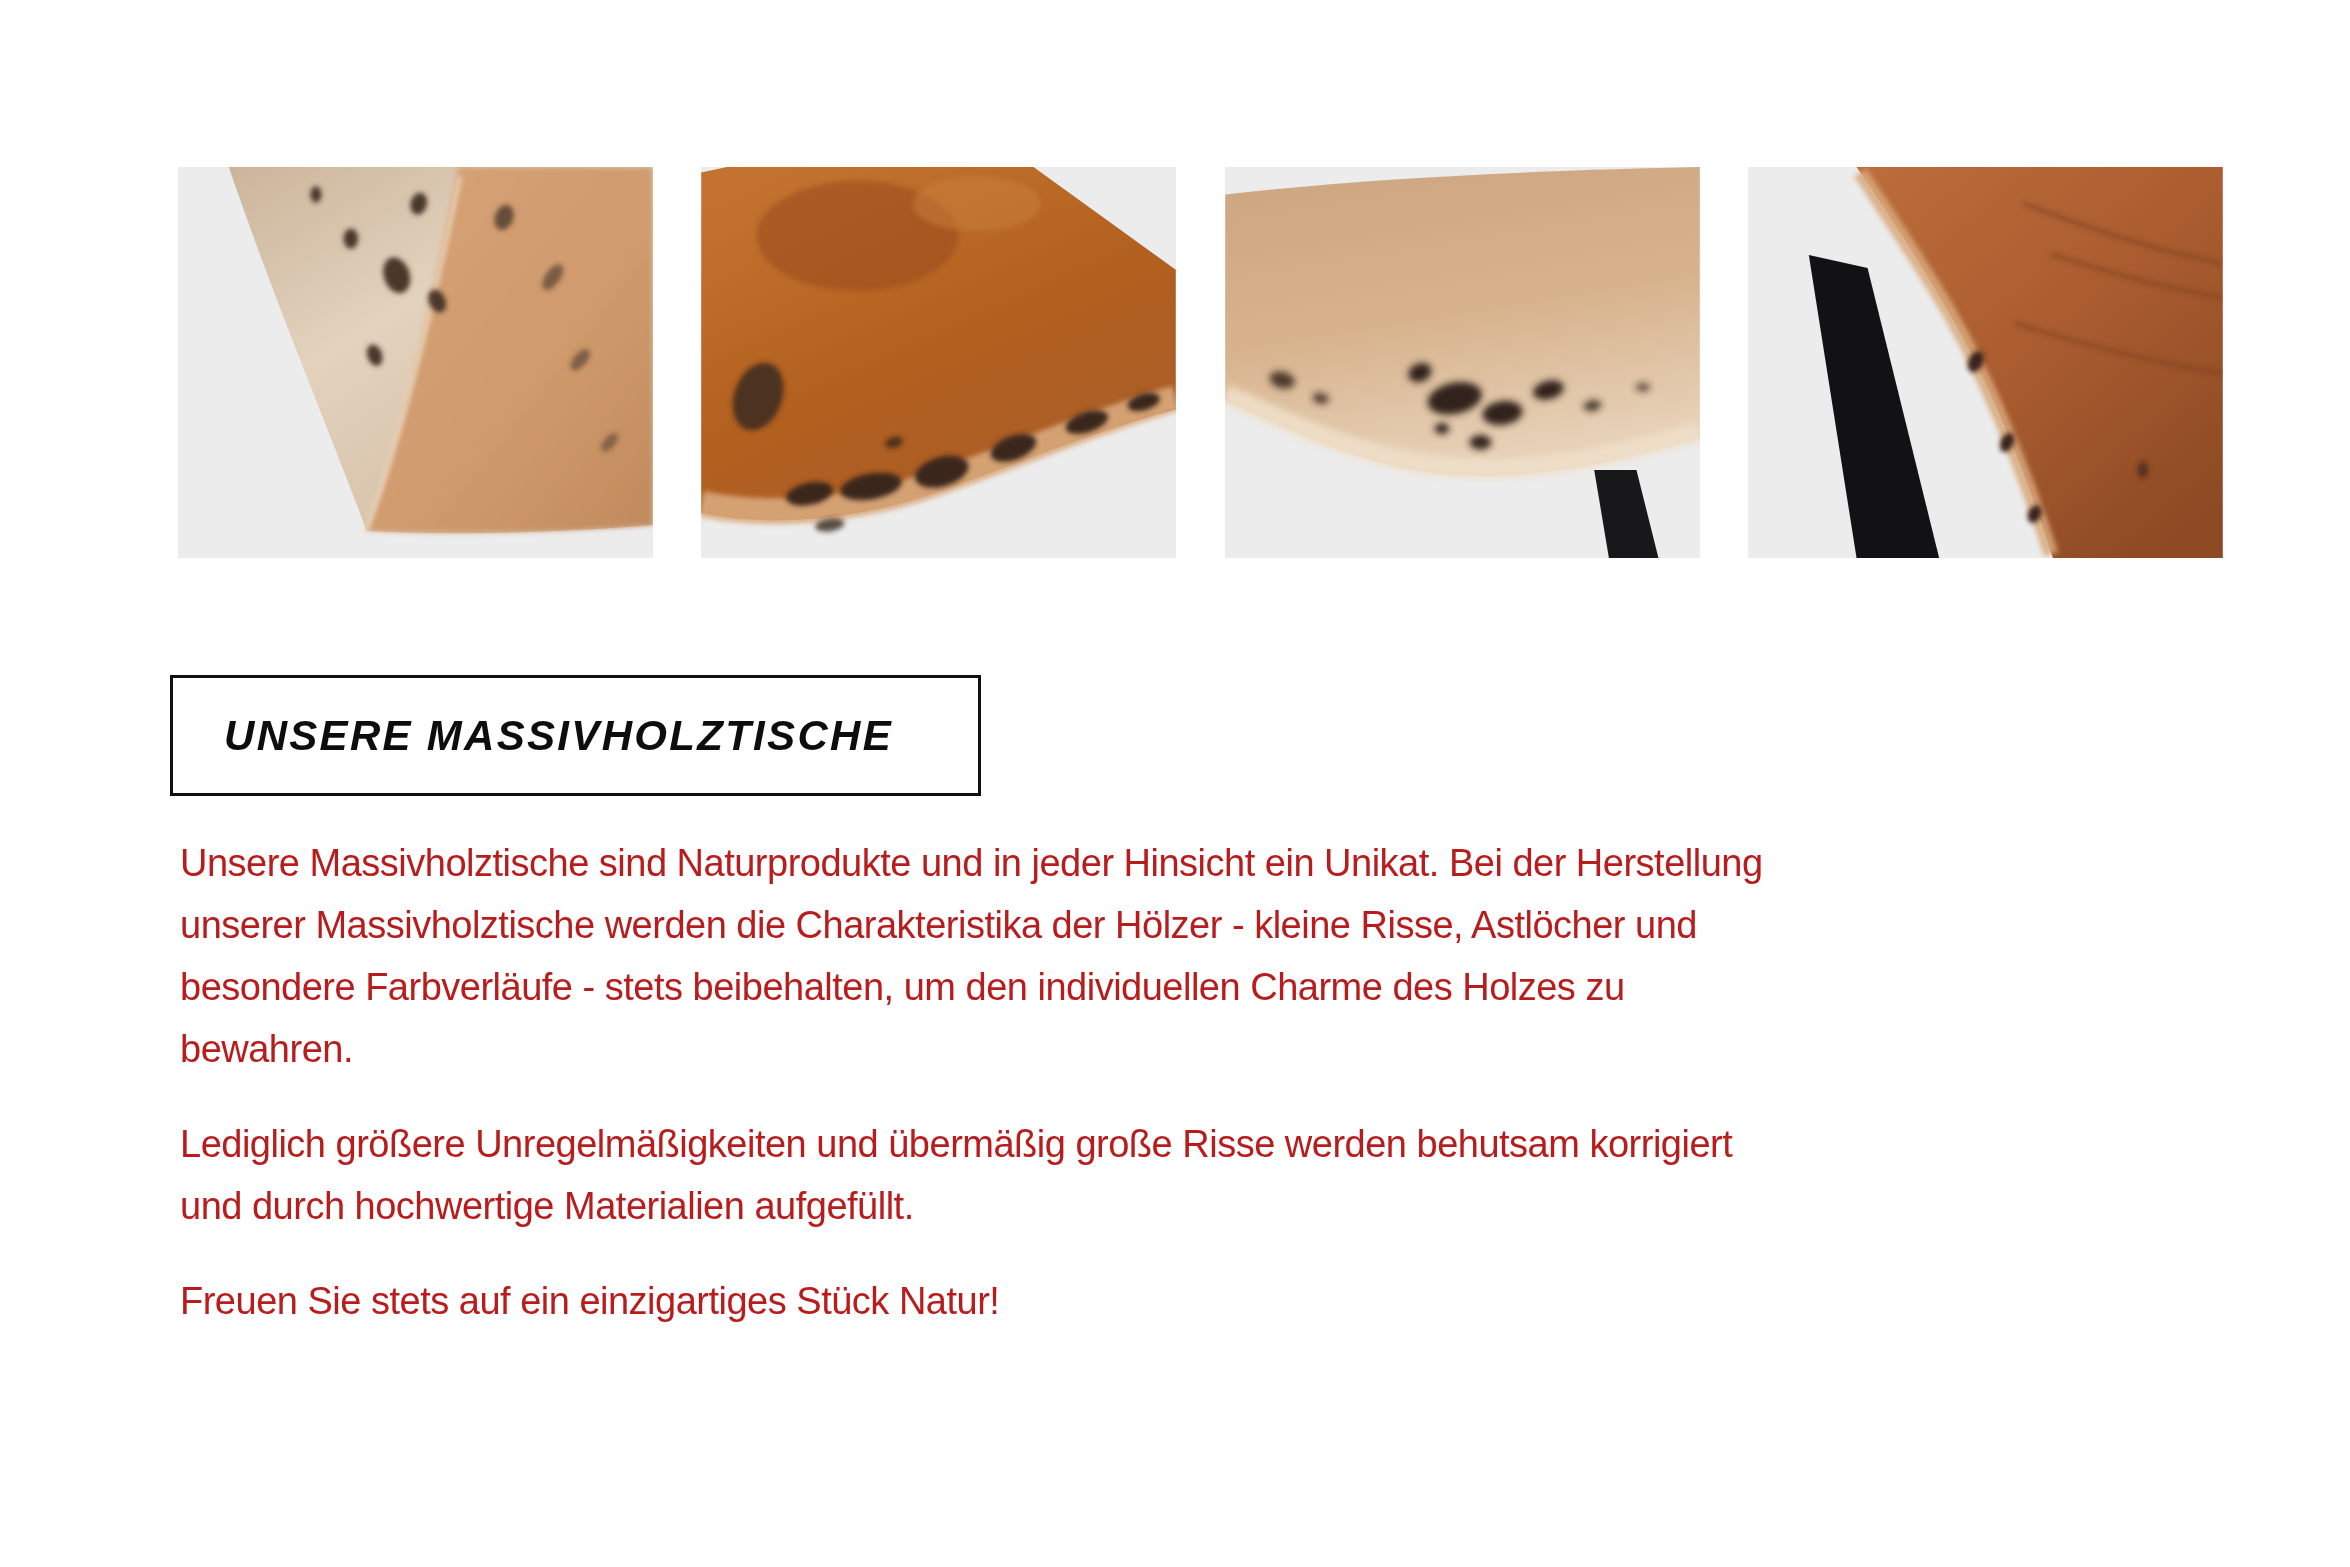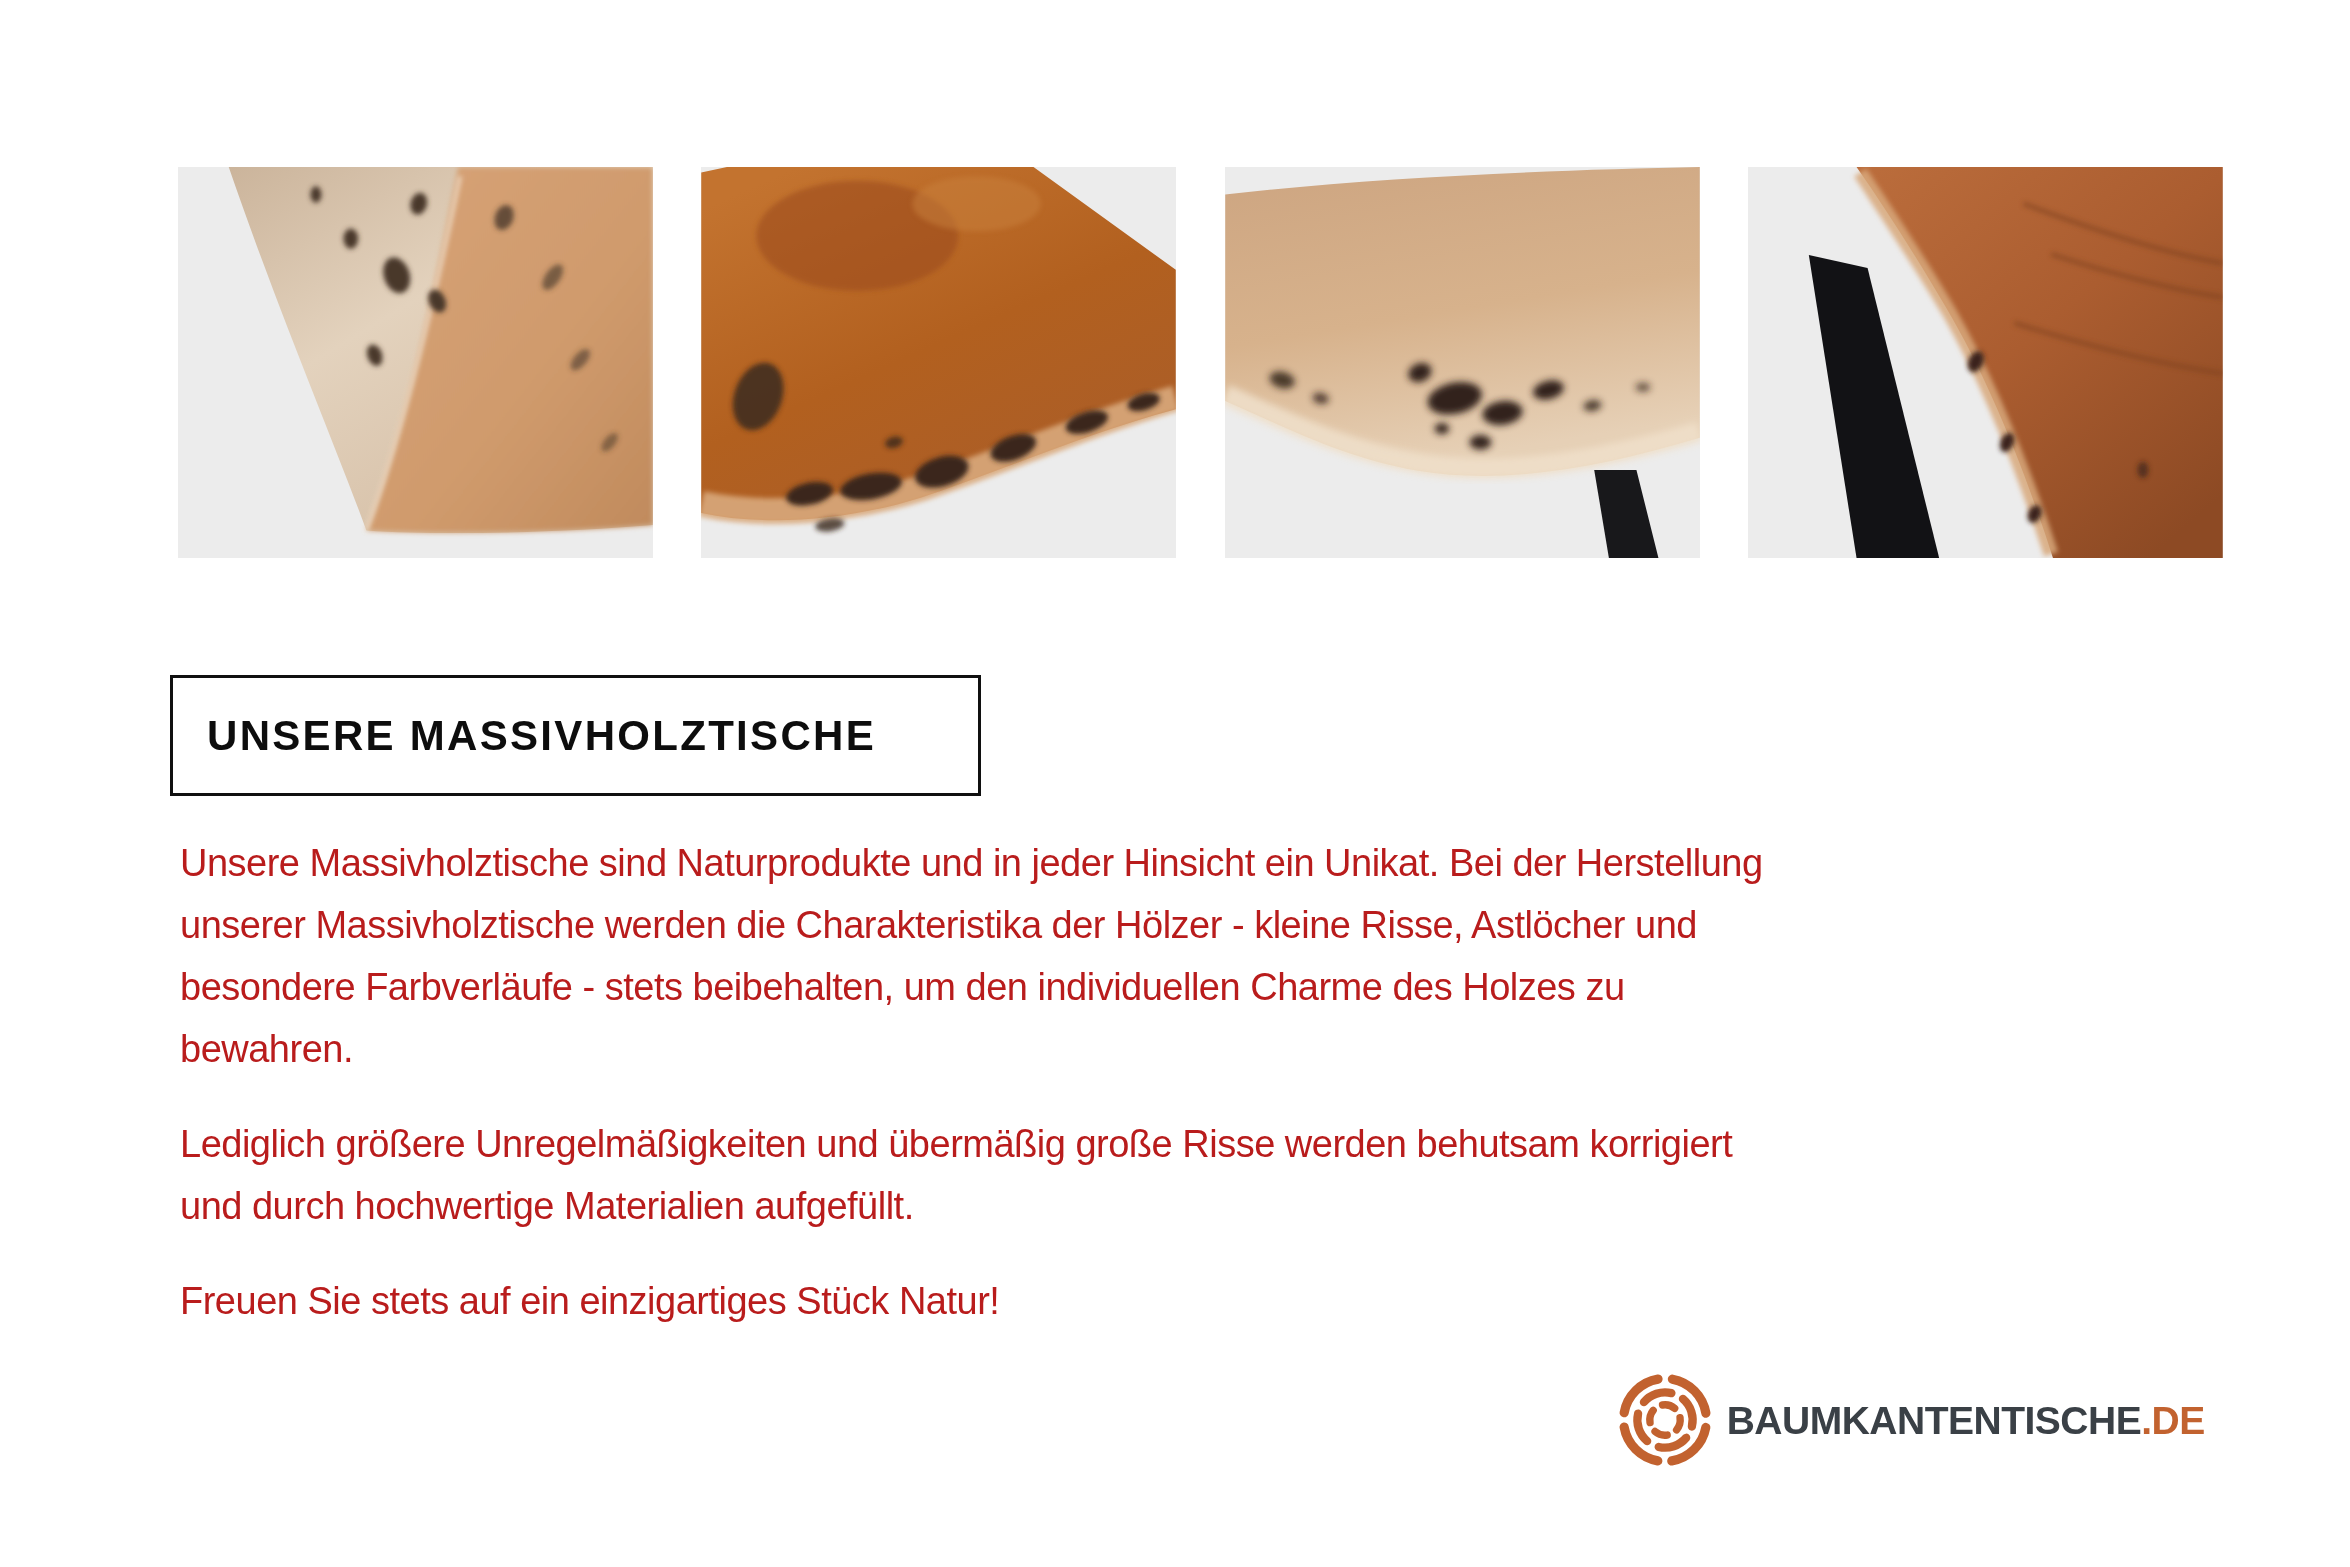--- a/index.html
+++ b/index.html
@@ -23,24 +23,24 @@
   .shot4{left:1570px;}
   
   .heading-box{
     position:absolute;left:170px;top:675px;
     width:811px;height:121px;
     border:3.7px solid #101010;
     box-sizing:border-box;
     display:flex;align-items:center;
   }
   .heading-box h1{
-    margin:0;padding:0 37px 0 34px;
+    margin:0;padding:0 37px 0 51px;
     font-size:42px;line-height:1;
     font-weight:bold;letter-spacing:2.3px;
-    color:#0d0d0d;white-space:nowrap;
+    color:#0d0d0d;white-space:nowrap;font-style:italic;
   }
   
   .copy{
     position:absolute;left:180px;top:832px;width:1846px;
     color:#b91c1c;
   }
   .copy p{
     margin:0 0 33px 0;
     font-size:38px;line-height:62px;
     letter-spacing:-0.5px;
@@ -205,25 +205,15 @@
   <div class="copy">
     <p>Unsere Massivholztische sind Naturprodukte und in jeder Hinsicht ein Unikat. Bei der Herstellung
 unserer Massivholztische werden die Charakteristika der Hölzer - kleine Risse, Astlöcher und
 besondere Farbverläufe - stets beibehalten, um den individuellen Charme des Holzes zu
 bewahren.</p>
     <p>Lediglich größere Unregelmäßigkeiten und übermäßig große Risse werden behutsam korrigiert
 und durch hochwertige Materialien aufgefüllt.</p>
     <p>Freuen Sie stets auf ein einzigartiges Stück Natur!</p>
   </div>
 
-  <a class="logo">
-    <svg width="94" height="94" viewBox="0 0 102 102">
-      <g fill="none" stroke="#c2622f" stroke-linecap="round">
-        <circle cx="51" cy="51" r="45" stroke-width="10" stroke-dasharray="55 15.68" transform="rotate(100 51 51)"></circle>
-        <circle cx="51" cy="51" r="30" stroke-width="9" stroke-dasharray="33 14.12" transform="rotate(40 51 51)"></circle>
-        <circle cx="51" cy="51" r="16.5" stroke-width="8" stroke-dasharray="14 11.93" transform="rotate(170 51 51)"></circle>
-      </g>
-    </svg>
-    <span class="logo-text"><span class="brand">BAUMKANTENTISCHE</span><span class="tld">.DE</span></span>
-  </a>
 
 </div>
 
 
 </body></html>

